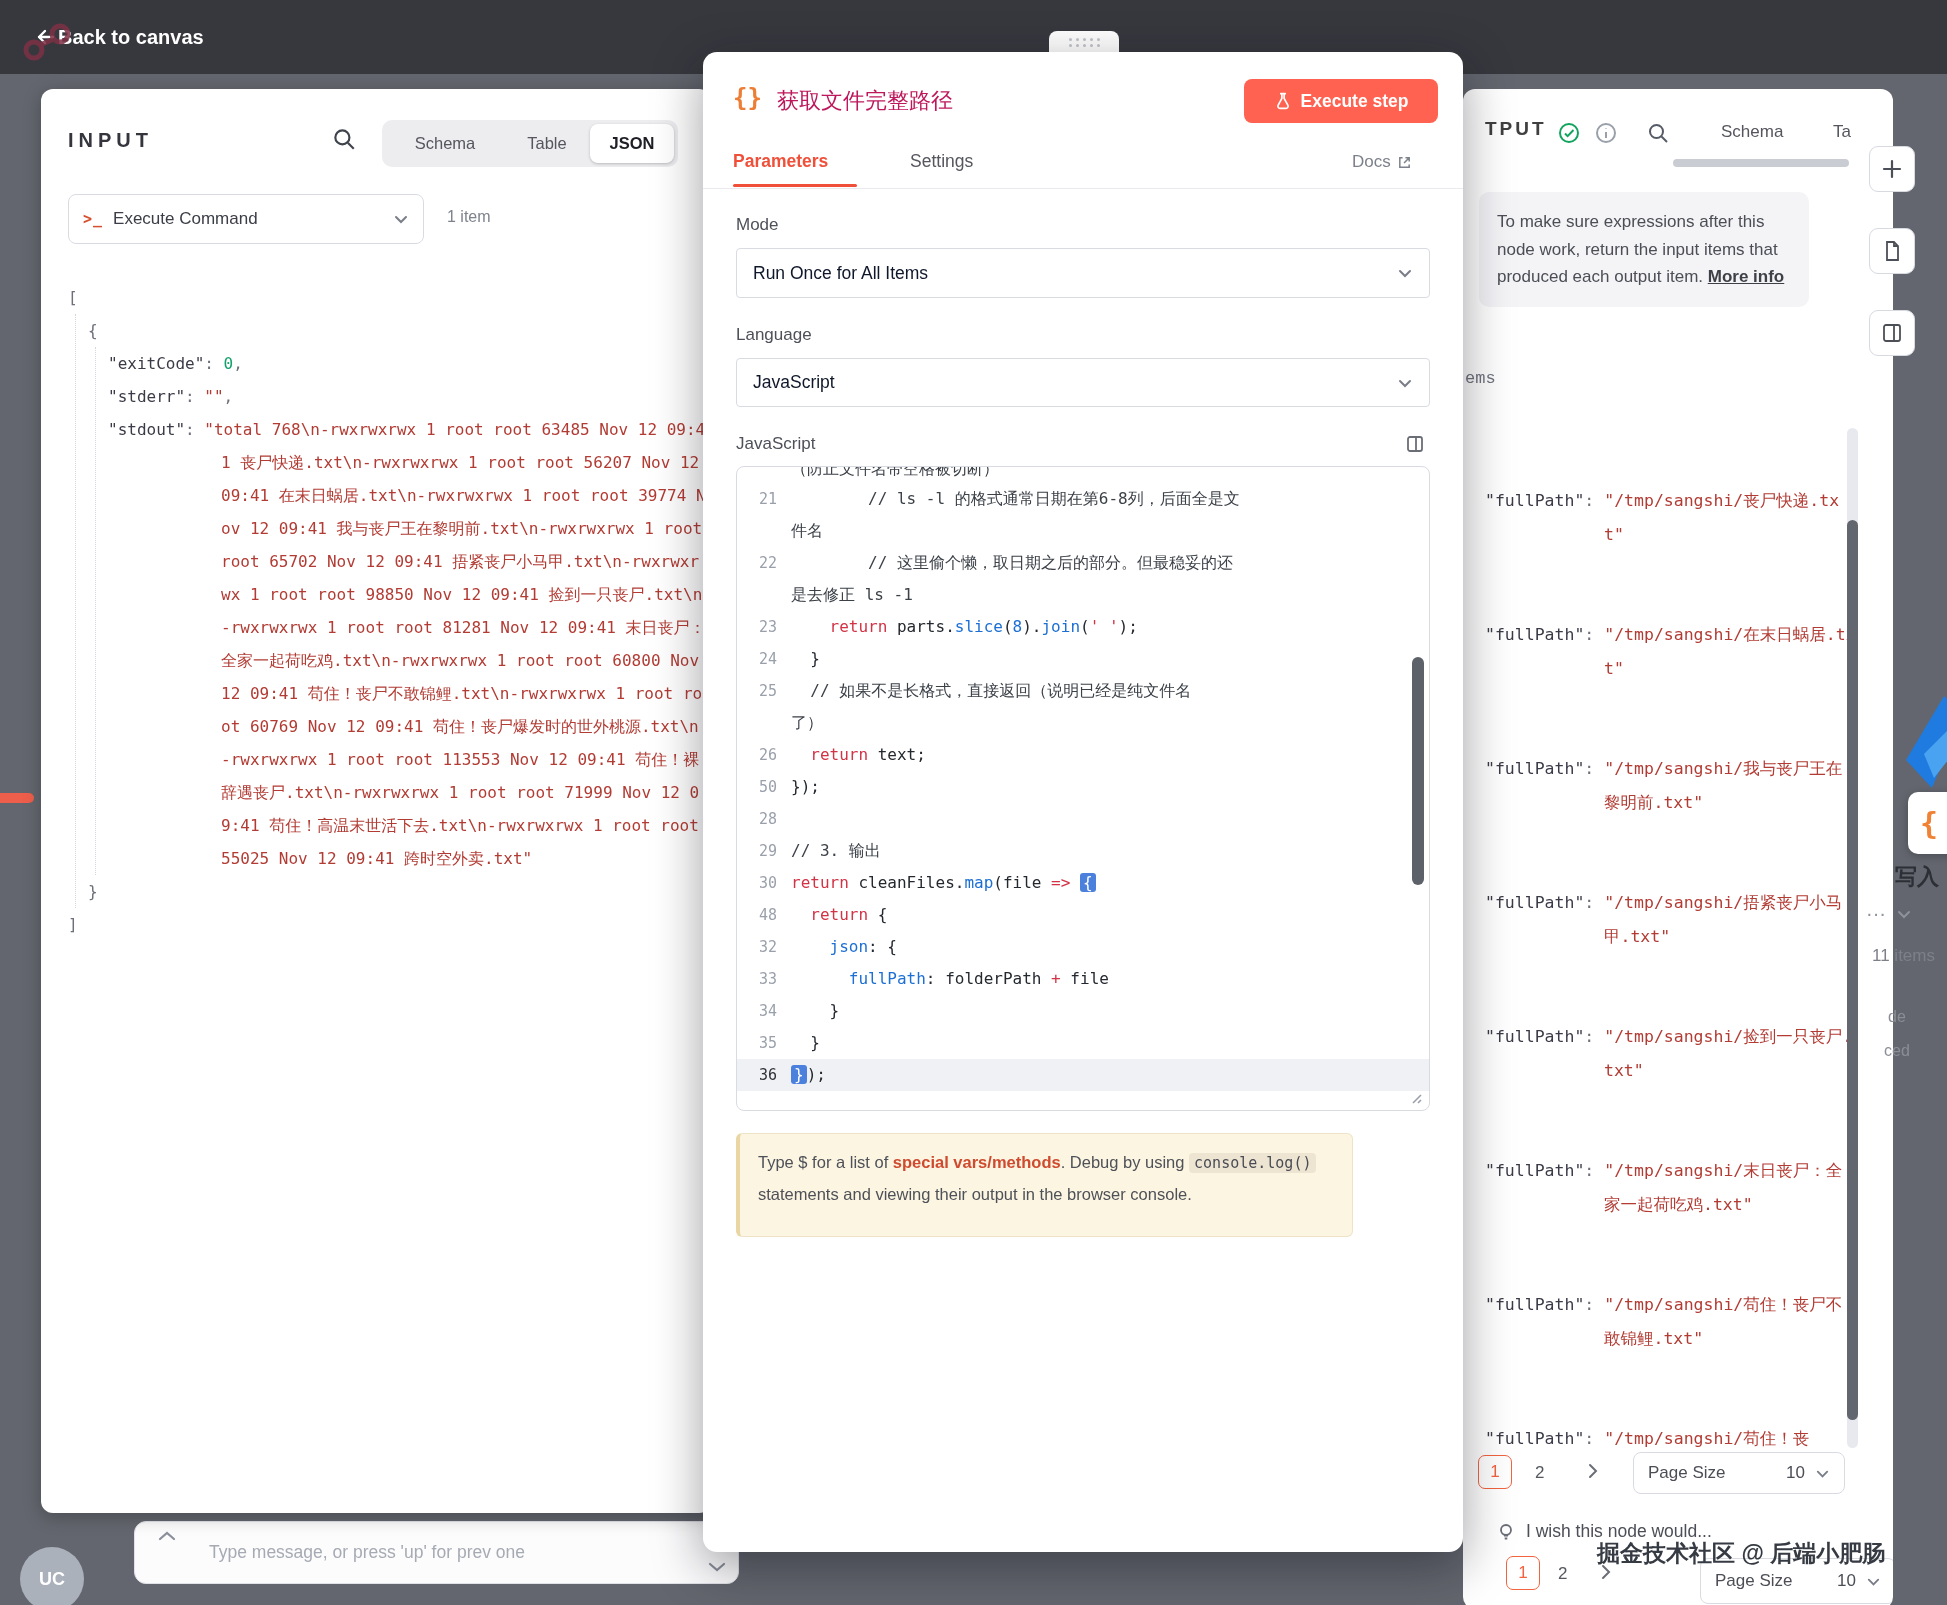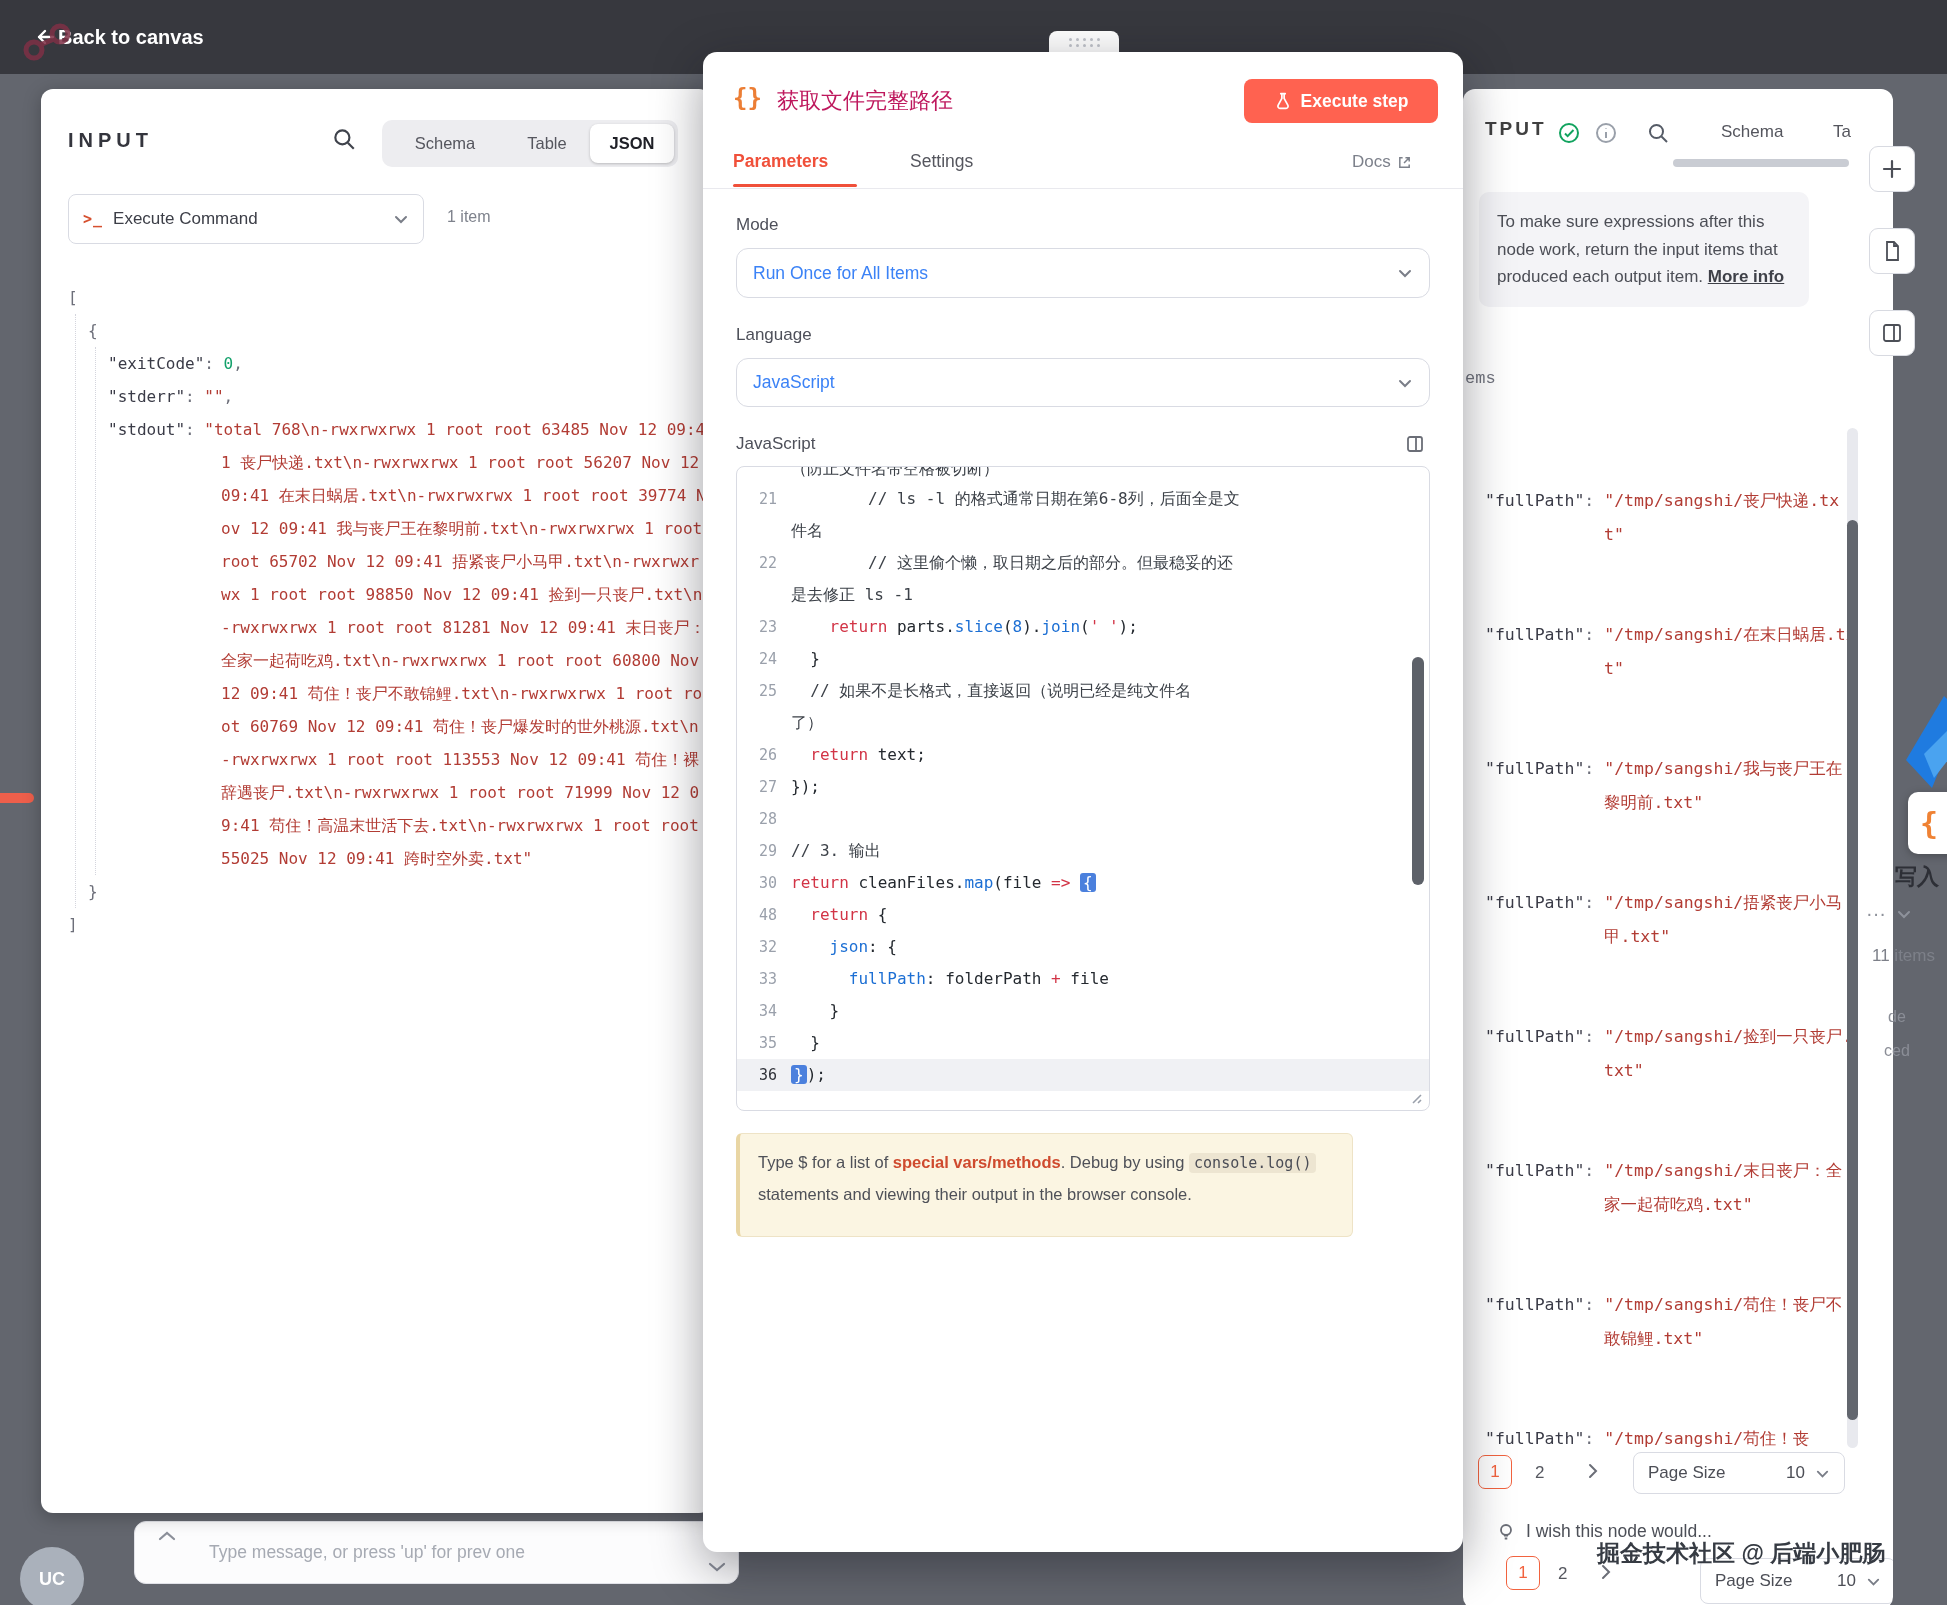--- a/index.html
+++ b/index.html
@@ -54,22 +54,22 @@
   .m-title{left:74px;top:34px;font-size:22px;color:#be185d;font-weight:500;}
   .m-exec{left:541px;top:27px;width:194px;height:44px;background:#ff6250;border-radius:8px;color:#fff;
           display:flex;align-items:center;justify-content:center;gap:9px;font-size:17.5px;font-weight:700;
           border:none;cursor:pointer;font-family:"Liberation Sans",sans-serif;}
   .m-tab-param{left:30px;top:99px;font-size:17.5px;font-weight:700;color:#f0503a;}
   .m-tab-underline{left:30px;top:132px;width:124px;height:3px;background:#f0503a;border-radius:2px;}
   .m-tab-settings{left:207px;top:99px;font-size:17.5px;color:#55565e;}
   .m-docs{left:649px;top:100px;display:flex;align-items:center;gap:6px;font-size:17px;color:#7d818b;}
   .m-sep{left:0;top:136px;width:100%;height:1px;background:#e9e9ee;}
   .m-label{font-size:17px;color:#4e505a;}
-  .m-select{border:1px solid #d9dbe3;border-radius:12px;display:flex;align-items:center;
-            padding:14px 16px;font-size:17.5px;color:#3b82f6;box-sizing:border-box;}
+  .m-select{border:1px solid #d9dbe3;border-radius:4px;display:flex;align-items:center;
+            padding:14px 16px;font-size:17.5px;color:#0f172a;box-sizing:border-box;}
   .m-select span{flex:1;}
 
   .m-editor{left:33px;top:414px;width:694px;height:645px;border:1px solid #d9dbe3;border-radius:8px;
             overflow:hidden;font-family:"DejaVu Sans Mono",monospace;font-size:16px;line-height:32px;
             box-sizing:border-box;}
   .cm-row{display:flex;height:32px;}
   .cm-row.cm-clip{height:16px;overflow:hidden;}
   .cm-clip .cm-gut,.cm-clip .cm-code{margin-top:-14px;}
   .cm-gut{width:54px;flex:0 0 54px;text-align:right;padding-right:14px;color:#9aa0ab;
           font-size:15px;box-sizing:border-box;}
@@ -418,21 +418,21 @@
           </div>
           <div class="cm-row">
             <span class="cm-gut"></span>
             <div class="cm-code"><span class="tk-c">了）</span></div>
           </div>
           <div class="cm-row">
             <span class="cm-gut">26</span>
             <div class="cm-code"><span class="tk-pl">  </span><span class="tk-k">return</span><span class="tk-pl"> text;</span></div>
           </div>
           <div class="cm-row">
-            <span class="cm-gut">27</span>
+            <span class="cm-gut">50</span>
             <div class="cm-code"><span class="tk-pl">});</span></div>
           </div>
           <div class="cm-row">
             <span class="cm-gut">28</span>
             <div class="cm-code"></div>
           </div>
           <div class="cm-row">
             <span class="cm-gut">29</span>
             <div class="cm-code"><span class="tk-c">// 3. 输出</span></div>
           </div>

